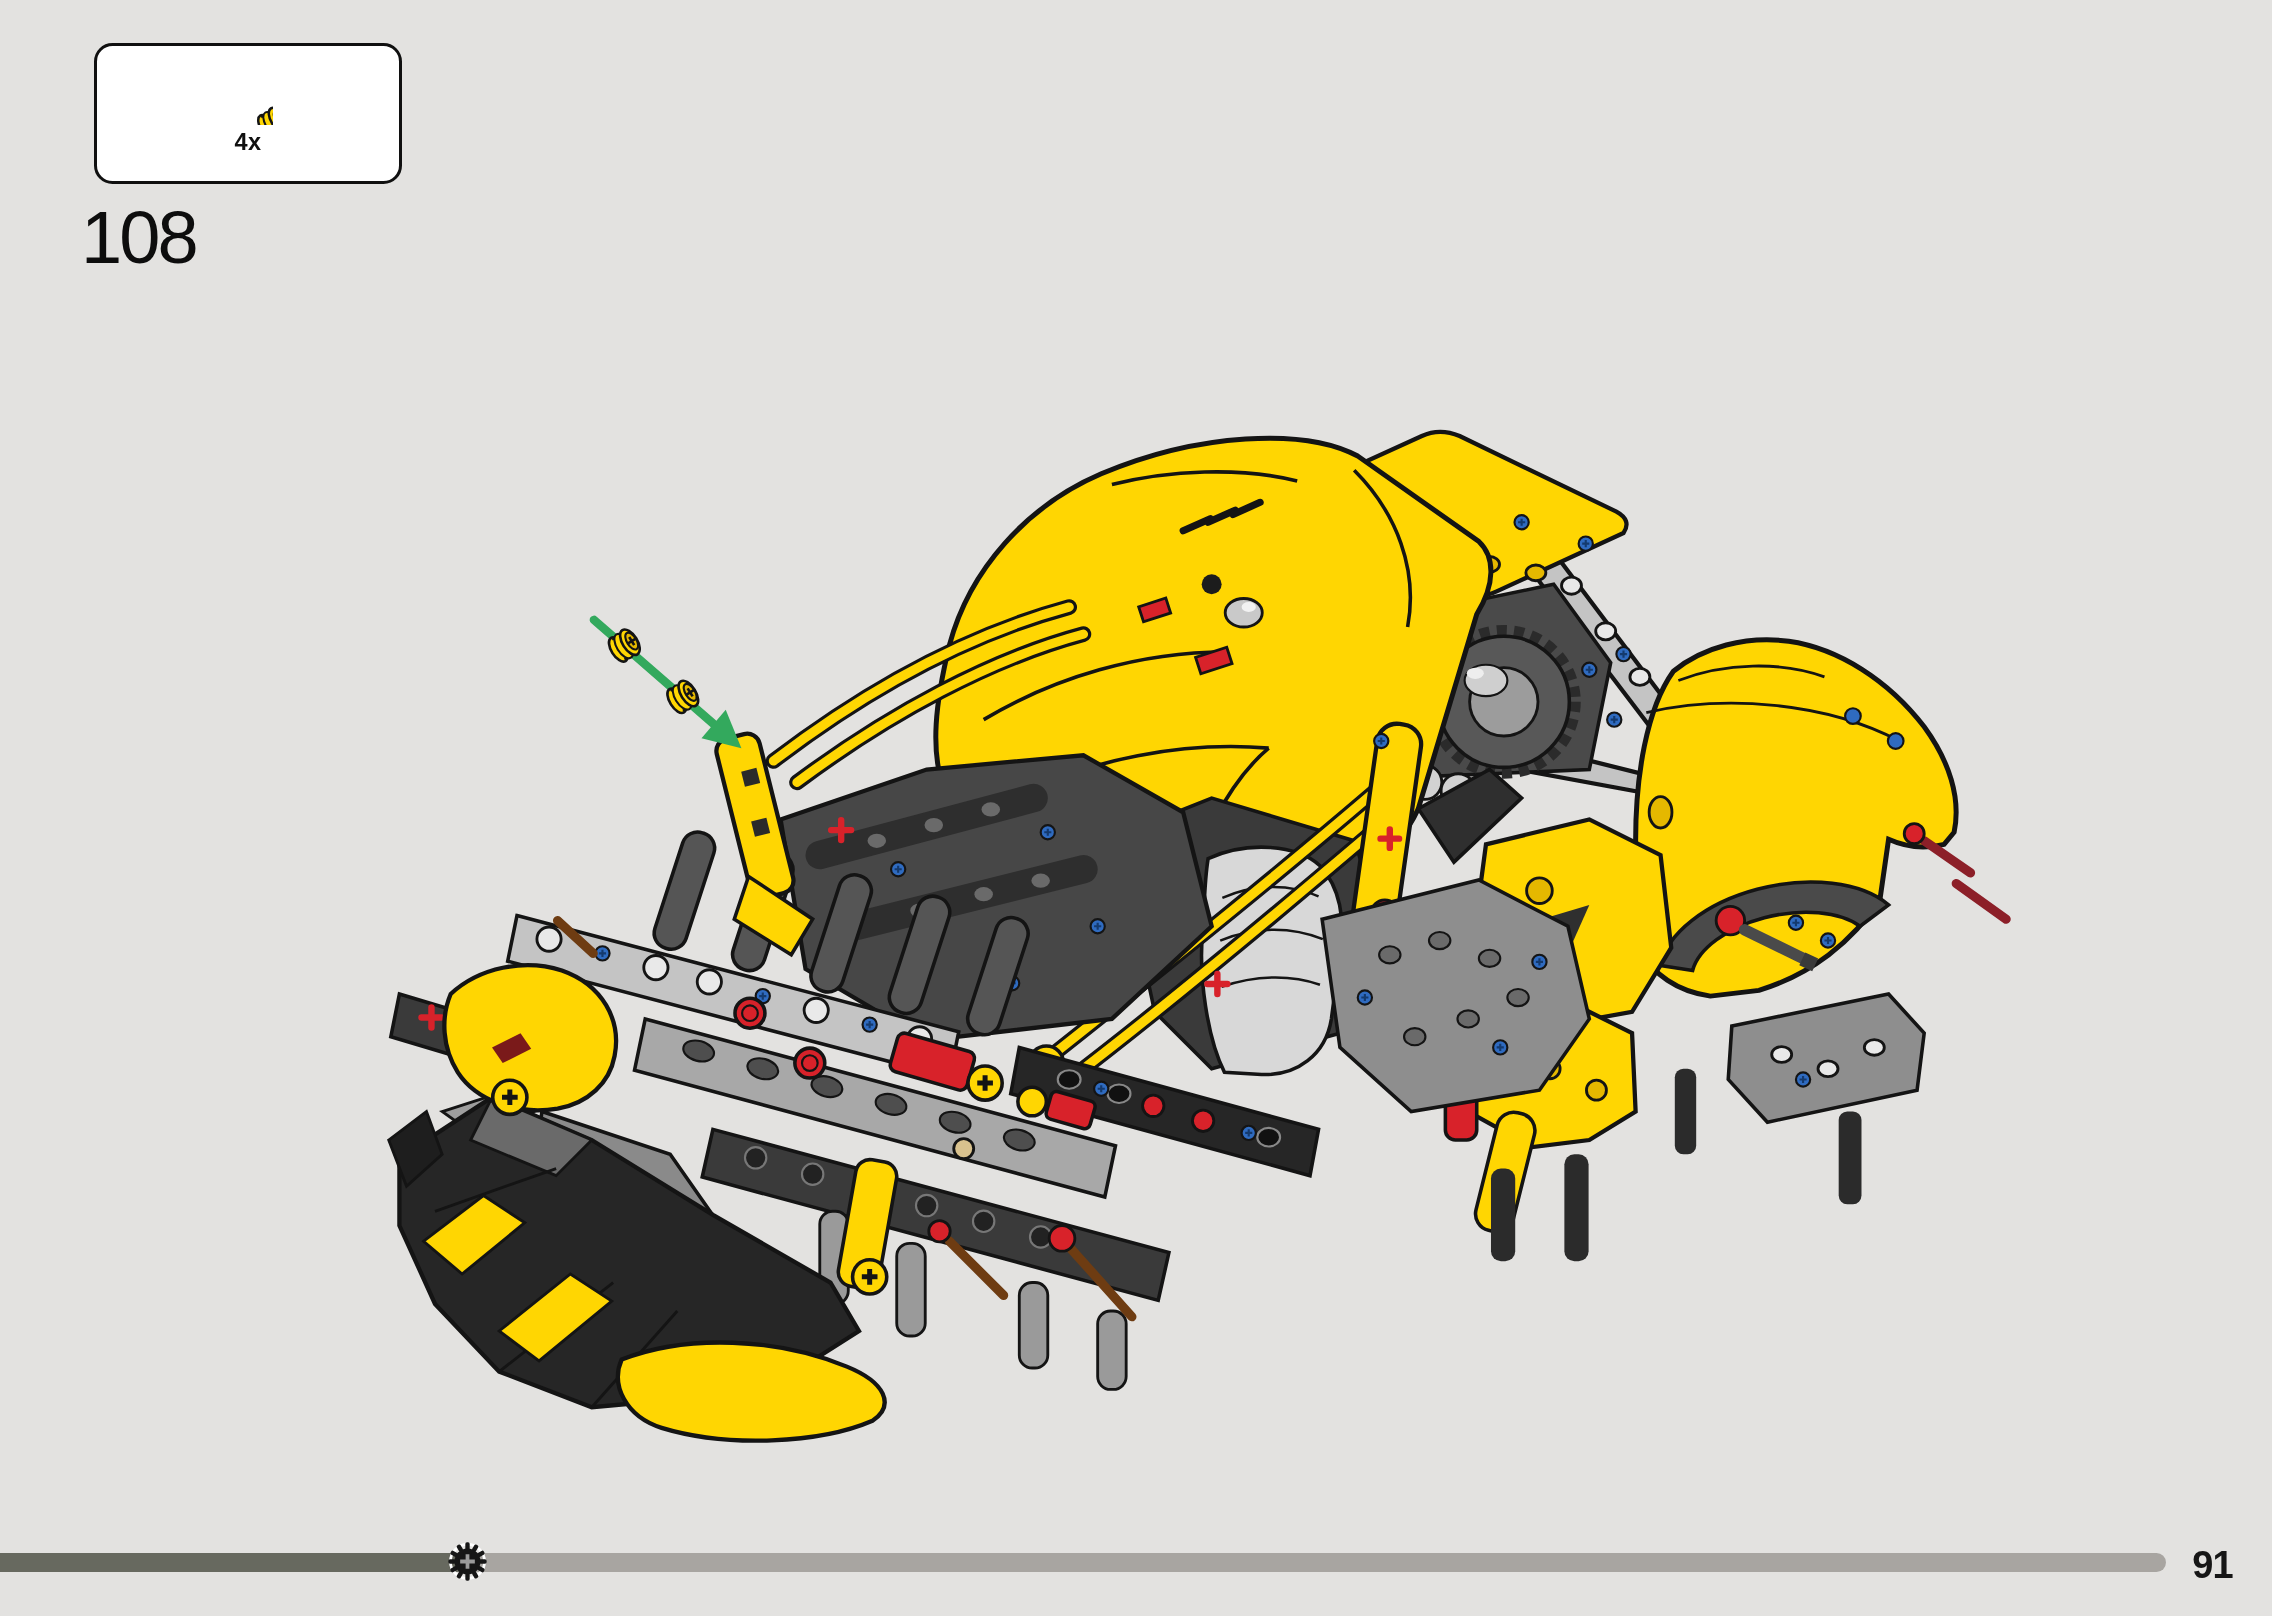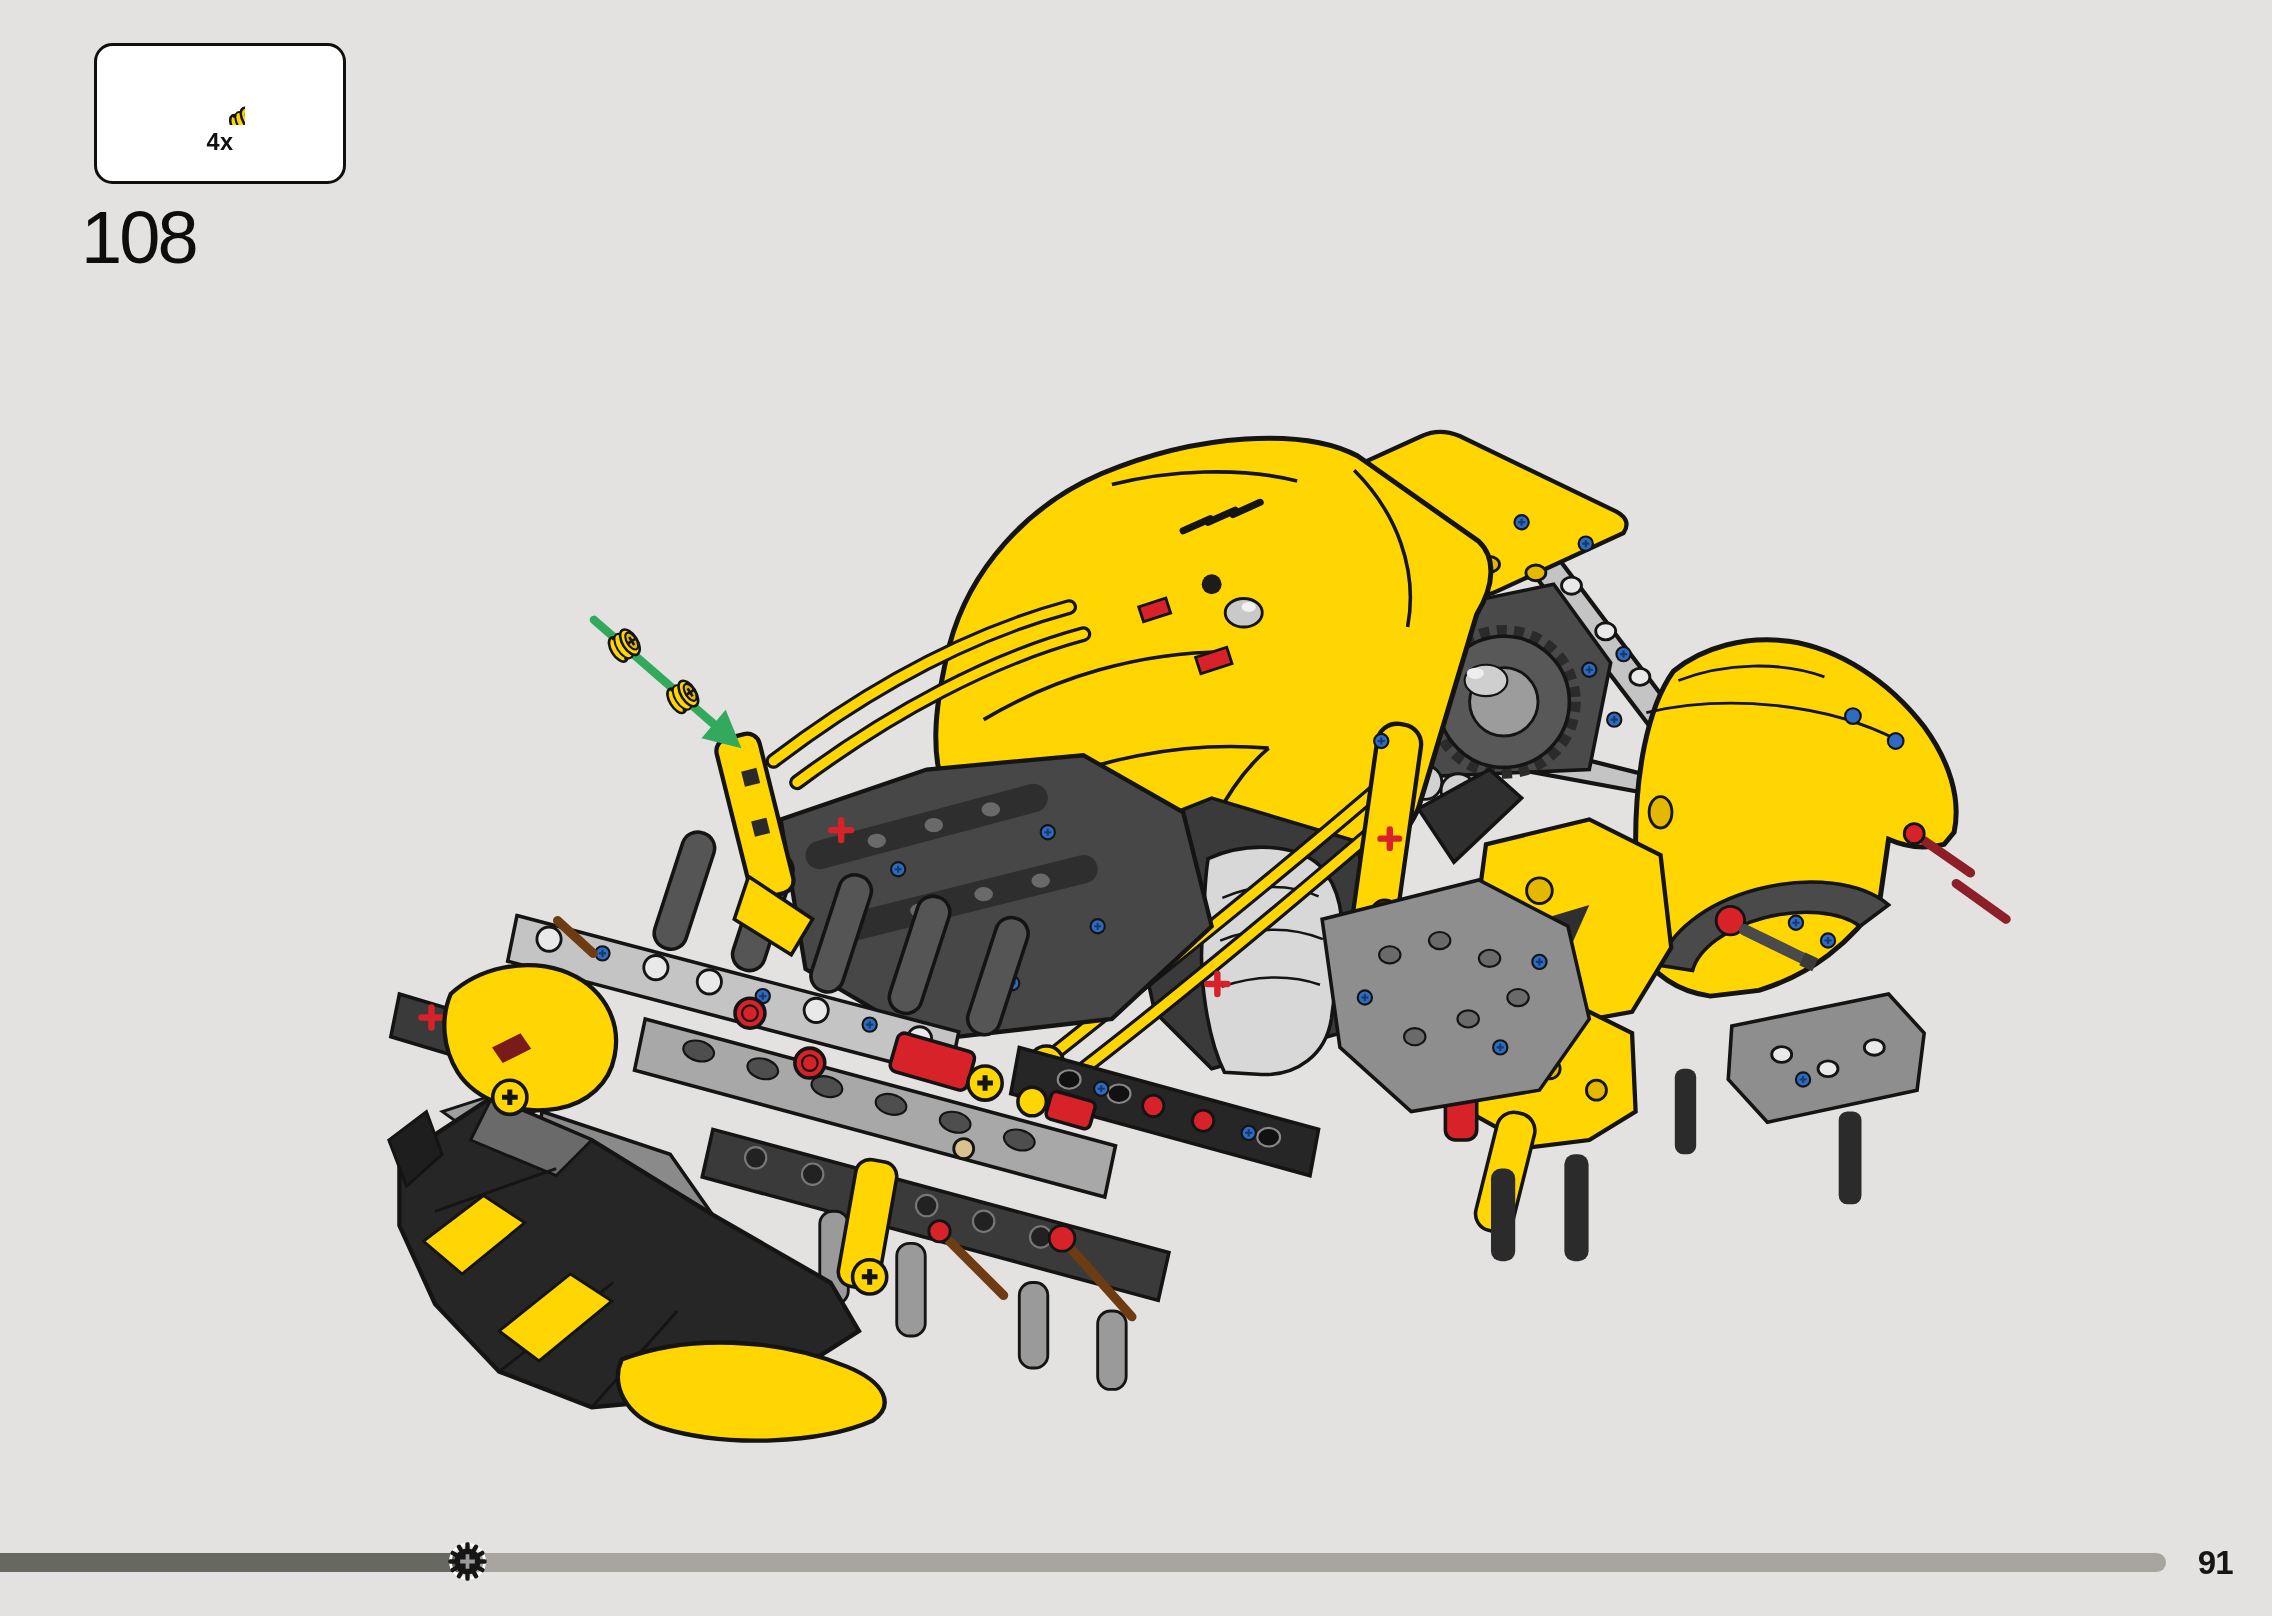--- a/index.html
+++ b/index.html
@@ -6,39 +6,39 @@
     --ink:#141414; --yellow:#ffd602; --yellow-dark:#e5b800;
     --gray-light:#c4c4c4; --gray-lighter:#d9d9d9; --gray-mid:#8e8e8e;
     --gray-dark:#4a4a4a; --near-black:#262626; --red:#d8222a; --dark-red:#8c1f28;
     --blue:#2f6bc0; --green:#33a95d; --brown:#6e3c12; --tan:#d9c28e;
     --bar-done:#67695f; --bar-rest:#a8a5a1;
   }
   *{margin:0;padding:0;box-sizing:border-box}
   html,body{width:2273px;height:1616px;overflow:hidden}
   body{position:relative;background:#e3e2e0;font-family:"Liberation Sans",sans-serif;color:#101010}
 
-  .parts-box{position:absolute;left:94px;top:43px;width:252px;height:141px;
+  .parts-box{position:absolute;left:94px;top:43px;width:308px;height:141px;
     background:#ffffff;border:3.6px solid #101010;border-radius:18.5px;
     display:flex;flex-direction:column;align-items:center;justify-content:center;gap:4.3px}
   .parts-box .part-icon{width:50px;height:54px}
   .qty{font-size:23.5px;font-weight:600;letter-spacing:0.4px}
 
   .step-number{position:absolute;left:81px;top:201px;font-size:74px;font-weight:400;
     letter-spacing:-2.9px;line-height:1;color:#0d0d0d}
 
   .model-stage{position:absolute;left:0;top:0;width:2273px;height:1616px}
   .model-stage svg{display:block;width:100%;height:100%}
 
   .progress-track{position:absolute;left:0;top:1553px;width:2166px;height:19px;
     border-radius:0 10px 10px 0;overflow:hidden;display:flex}
   .progress-done{height:100%;background:var(--bar-done)}
   .progress-rest{flex:1;height:100%;background:var(--bar-rest)}
   .gear-marker{position:absolute;top:1541px;width:41px;height:41px}
 
-  .page-number{position:absolute;right:40px;top:1544px;font-size:33px;font-weight:600;
+  .page-number{position:absolute;right:40px;top:1544px;font-size:38px;font-weight:600;
     letter-spacing:-0.7px;color:#161616}
 
   
   .fy{fill:var(--yellow);stroke:var(--ink)}
   .fg{fill:var(--gray-light);stroke:var(--ink)}
   .fm{fill:var(--gray-mid);stroke:var(--ink)}
   .fd{fill:var(--gray-dark);stroke:var(--ink)}
   .fk{fill:var(--near-black);stroke:var(--ink)}
   .fr{fill:var(--red);stroke:var(--ink)}
   .fdr{fill:var(--dark-red);stroke:var(--ink)}

